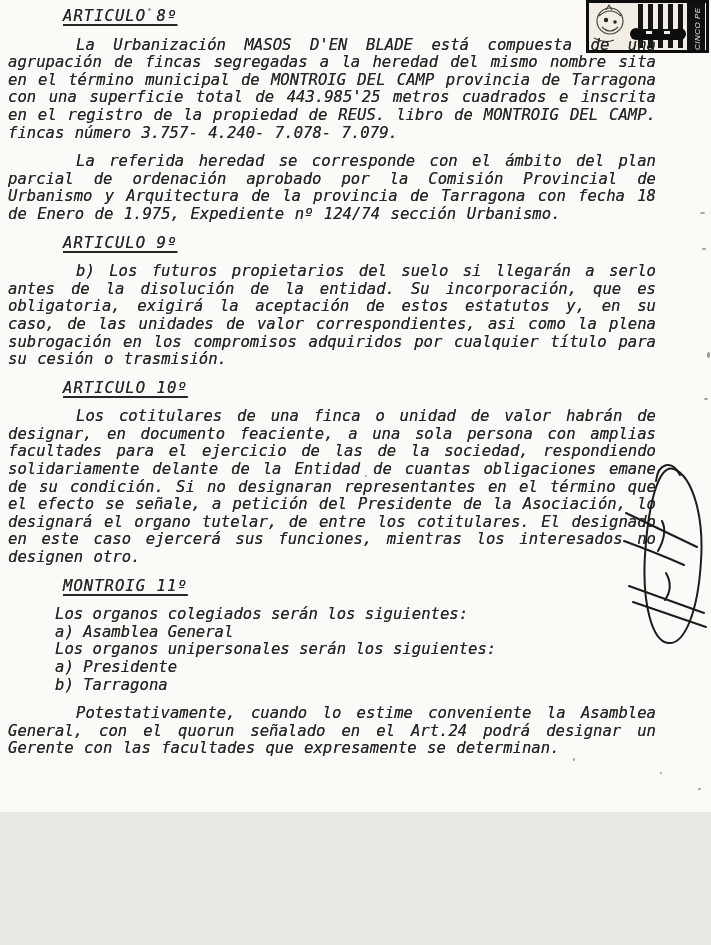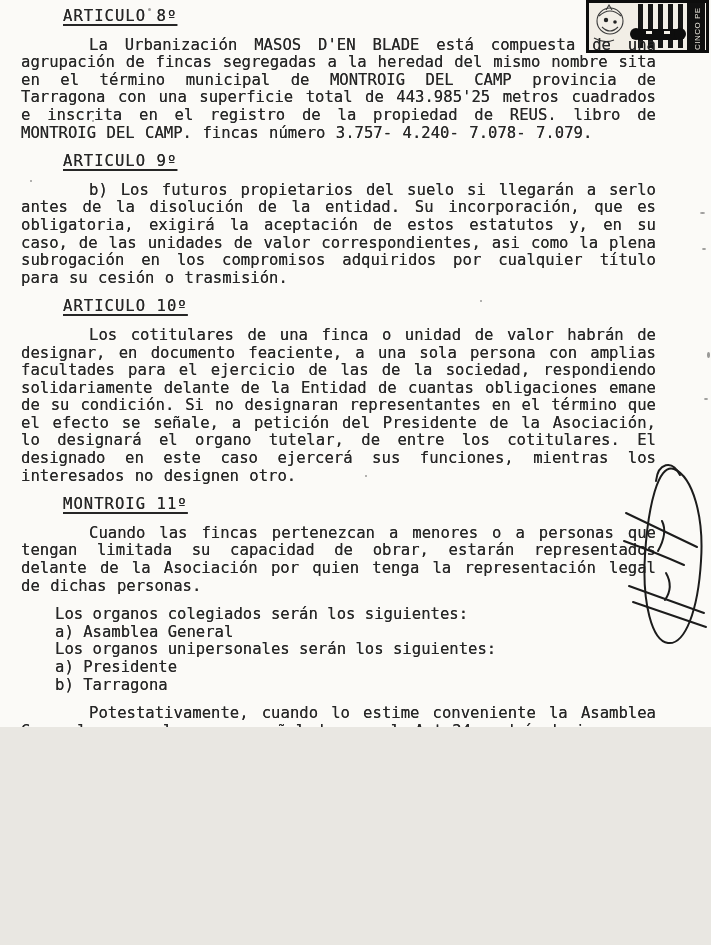--- a/index.html
+++ b/index.html
@@ -1,30 +1,30 @@
 <!DOCTYPE html>
 <html><head>
 <meta charset="utf-8">
 <style>
   html,body{margin:0;padding:0;}
   body{background:#e9e7e2;font-family:"DejaVu Sans Mono","Liberation Mono",monospace;}
   .page{
-    position:relative;width:711px;height:727px;overflow:hidden;
+    position:relative;width:711px;height:812px;overflow:hidden;
     background:#fbfaf7;color:#262626;
-    font-size:15.6px;line-height:17.6px;
+    font-size:15.6px;line-height:17.6px;font-style:italic;
   }
   .content{position:absolute;top:8px;left:8px;width:648px;}
   .art-heading{
     font-size:15.6px;font-weight:normal;letter-spacing:1px;
     margin:0 0 11px 55px;
     text-decoration:underline;text-underline-offset:3px;text-decoration-thickness:1.5px;
     text-shadow:0 0 .6px rgba(20,20,20,.8);
   }
   .para{
-    margin:0 0 11px 13px;text-indent:68px;text-align:justify;
+    margin:0 0 11px 0;text-indent:68px;text-align:justify;
     text-shadow:0 0 .6px rgba(20,20,20,.75);
     word-spacing:1px;
   }
   .line-block{margin:0 0 11px 0;}
   .line{margin-left:47px;text-shadow:0 0 .6px rgba(20,20,20,.75);}
   .stamp{position:absolute;left:586px;top:0;width:125px;height:54px;}
   .rubric{position:absolute;left:596px;top:455px;width:115px;height:195px;pointer-events:none;}
   .speck{position:absolute;background:#4a4a4a;border-radius:50%;opacity:.55;}
 </style>
 </head>
@@ -60,29 +60,29 @@
     <rect x="78" y="31" width="6" height="3" fill="#f2eee6"></rect>
 
     <rect x="101" y="3" width="18" height="47" fill="#101010"></rect>
     <text transform="translate(114,50) rotate(-90)" font-family="Liberation Sans, sans-serif" font-size="8" letter-spacing="0.5" fill="#e9e5db">CINCO PE</text>
   </svg>
 
   <div class="content">
 
     <h2 class="art-heading">ARTICULO 8º</h2>
     <p class="para">La Urbanización MASOS D'EN BLADE está compuesta de una agrupación de fincas segregadas a la heredad del mismo nombre sita en el término municipal de MONTROIG DEL CAMP provincia de Tarragona con una superficie total de 443.985'25 metros cuadrados e inscrita en el registro de la propiedad de REUS. libro de MONTROIG DEL CAMP. fincas número 3.757- 4.240- 7.078- 7.079.</p>
+    <p class="para">La referida heredad se corresponde con el ámbito del plan parcial de ordenación aprobado por la Comisión Provincial de Urbanismo y Arquitectura de la provincia de Tarragona con fecha 18 de Enero de 1.975, Expediente nº 124/74 sección Urbanismo.</p>
 
     <h2 class="art-heading">ARTICULO 9º</h2>
     <p class="para">b) Los futuros propietarios del suelo si llegarán a serlo antes de la disolución de la entidad. Su incorporación, que es obligatoria, exigirá la aceptación de estos estatutos y, en su caso, de las unidades de valor correspondientes, asi como la plena subrogación en los compromisos adquiridos por cualquier título para su cesión o trasmisión.</p>
 
     <h2 class="art-heading">ARTICULO 10º</h2>
     <p class="para">Los cotitulares de una finca o unidad de valor habrán de designar, en documento feaciente, a una sola persona con amplias facultades para el ejercicio de las de la sociedad, respondiendo solidariamente delante de la Entidad de cuantas obligaciones emane de su condición. Si no designaran representantes en el término que el efecto se señale, a petición del Presidente de la Asociación, lo designará el organo tutelar, de entre los cotitulares. El designado en este caso ejercerá sus funciones, mientras los interesados no designen otro.</p>
 
     <h2 class="art-heading">MONTROIG 11º</h2>
-    <p class="para">Cuando las fincas pertenezcan a menores o a personas que tengan limitada su capacidad de obrar, estarán representados delante de la Asociación por quien tenga la representación legal de dichas personas.</p>
 
     <div class="line-block">
       <div class="line">Los organos colegiados serán los siguientes:</div>
       <div class="line">a) Asamblea General</div>
       <div class="line">Los organos unipersonales serán los siguientes:</div>
       <div class="line">a) Presidente</div>
       <div class="line">b) Tarragona</div>
     </div>
     <p class="para">Potestativamente, cuando lo estime conveniente la Asamblea General, con el quorun señalado en el Art.24 podrá designar un Gerente con las facultades que expresamente se determinan.</p>
 

